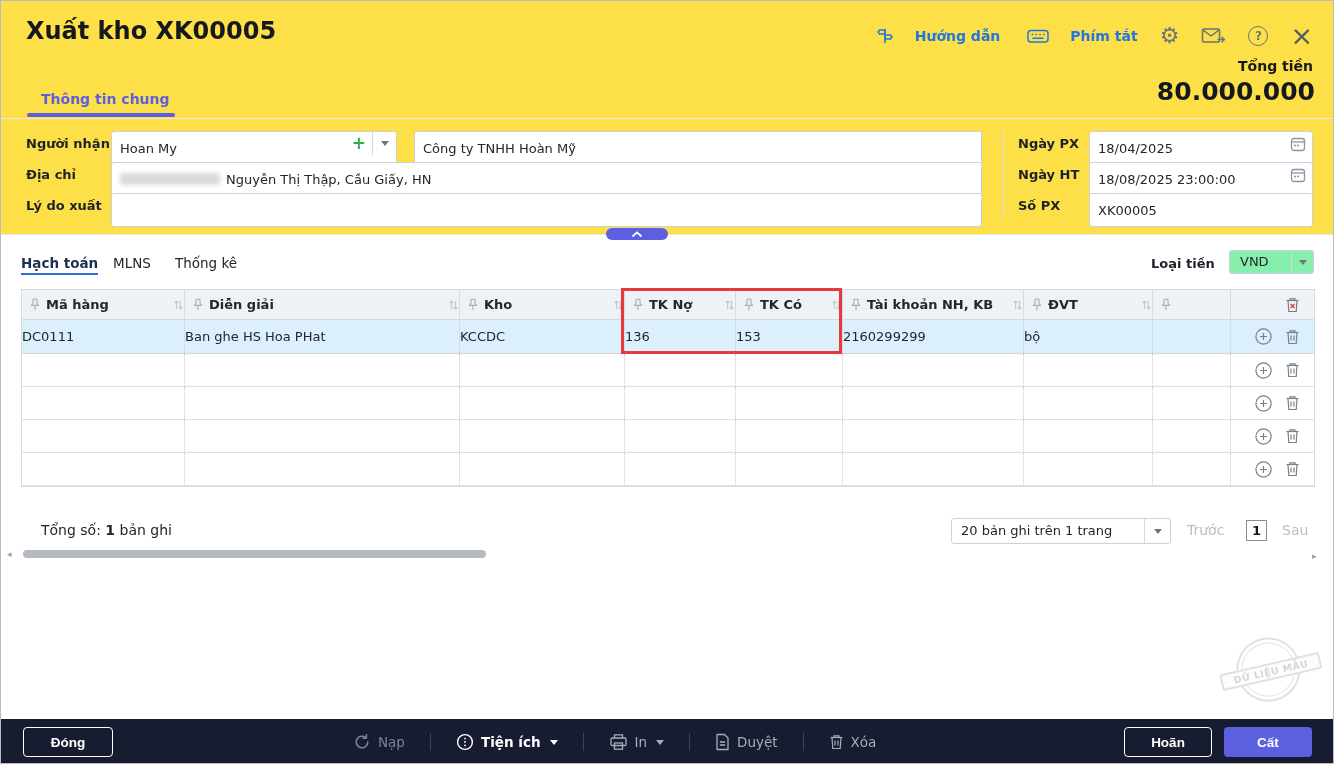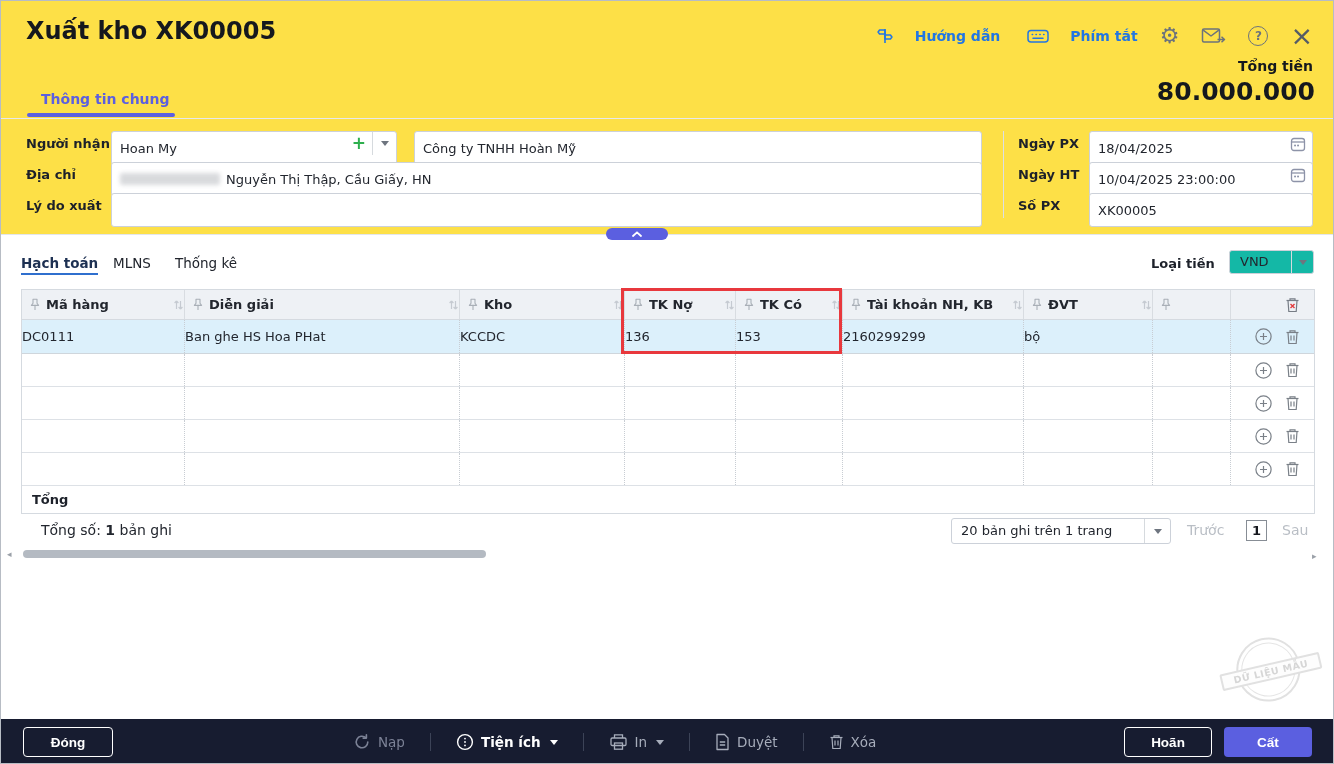--- a/index.html
+++ b/index.html
@@ -38,21 +38,21 @@
     background:#b9bcc1; opacity:.55; filter:blur(2px); }
   .v-divider { position:absolute; left:1002px; top:130px; height:87px; border-left:1px solid #dcdfe5; }
   .cal { position:absolute; right:6px; top:4px; }
   .pill { position:absolute; left:605px; top:227px; width:62px; height:12px; background:#5b5fe0; border-radius:7px;
     display:flex; align-items:center; justify-content:center; cursor:pointer; z-index:5; }
   .section-line { position:absolute; left:0; top:233px; width:100%; border-top:1px solid #e3e6eb; }
   
   .subtab { position:absolute; top:254px; font-size:13.5px; color:#20242c; cursor:pointer; }
   .subtab.active { font-weight:700; color:#1d3052; border-bottom:2px solid #2f6fce; padding-bottom:2px; }
   .currency-label { position:absolute; left:1150px; top:255px; font-size:13px; font-weight:700; color:#1d212a; }
-  .currency-dd { position:absolute; left:1228px; top:249px; width:85px; height:24px; background:#14b8a6;
+  .currency-dd { position:absolute; left:1228px; top:249px; width:85px; height:24px; background:#86efac;
     border:1px solid #ccd1d9; border-radius:3px; font-size:13px; color:#22262e; line-height:22px; padding-left:10px; cursor:pointer; }
   .currency-dd .combo-caret-box { height:22px; width:22px; }
   
   .tbl { position:absolute; left:20px; top:288px; width:1294px; border:1px solid #d5dae0; background:#fff; }
   .t-row { display:grid; grid-template-columns:163px 275px 165px 111px 107px 181px 129px 78px 84px; }
   .t-head { height:30px; background:#eef1f5; border-bottom:1px solid #d5dae0; }
   .t-head .cell { display:flex; align-items:center; padding:0 0 0 8px; border-right:1px solid #d8dce1;
     font-size:13px; font-weight:700; color:#22262e; overflow:hidden; white-space:nowrap; }
   .t-head .cell:last-child { border-right:none; }
   .t-head .label { margin-left:6px; }
@@ -181,21 +181,21 @@
       <span>18/04/2025</span>
       <span class="cal ico">
         <svg width="16" height="16" viewBox="0 0 16 16" fill="none" stroke="#8d93a8" stroke-width="1.3">
             <rect x="1.5" y="2.5" width="13" height="12" rx="2.5"></rect>
             <path d="M1.5 6h13"></path>
             <path d="M5 9.5h.1M8 9.5h.1" stroke-width="1.9" stroke-linecap="round"></path>
           </svg>
       </span>
     </div>
     <div class="inp" style="left:1088px; top:161px; width:224px; padding-right:26px;">
-      <span>10/04/2025 23:00:00</span>
+      <span>18/08/2025 23:00:00</span>
       <span class="cal ico">
         <svg width="16" height="16" viewBox="0 0 16 16" fill="none" stroke="#8d93a8" stroke-width="1.3">
             <rect x="1.5" y="2.5" width="13" height="12" rx="2.5"></rect>
             <path d="M1.5 6h13"></path>
             <path d="M5 9.5h.1M8 9.5h.1" stroke-width="1.9" stroke-linecap="round"></path>
           </svg>
       </span>
     </div>
     <div class="inp" style="left:1088px; top:192px; width:224px;">
       <span>XK00005</span>
@@ -421,23 +421,20 @@
           </svg>
         <svg width="15" height="16" viewBox="0 0 15 16" fill="none" stroke="#7a8088" stroke-width="1.2">
             <path d="M1.5 3.5h12"></path>
             <path d="M5 3.5V1.8h5v1.7"></path>
             <path d="M3 3.5l.8 11h7.4l.8-11"></path>
             <path d="M6 6.5v5M9 6.5v5"></path>
           </svg>
       </div>
     </div>
 
-    <div class="t-sum">
-      <span>Tổng</span>
-    </div>
   </div>
 
   <div class="red-box"></div>
 
   <div class="rec-total">
     <span>Tổng số:</span>
     <b>1</b>
     <span>bản ghi</span>
   </div>
   <div class="pagesize-dd">

